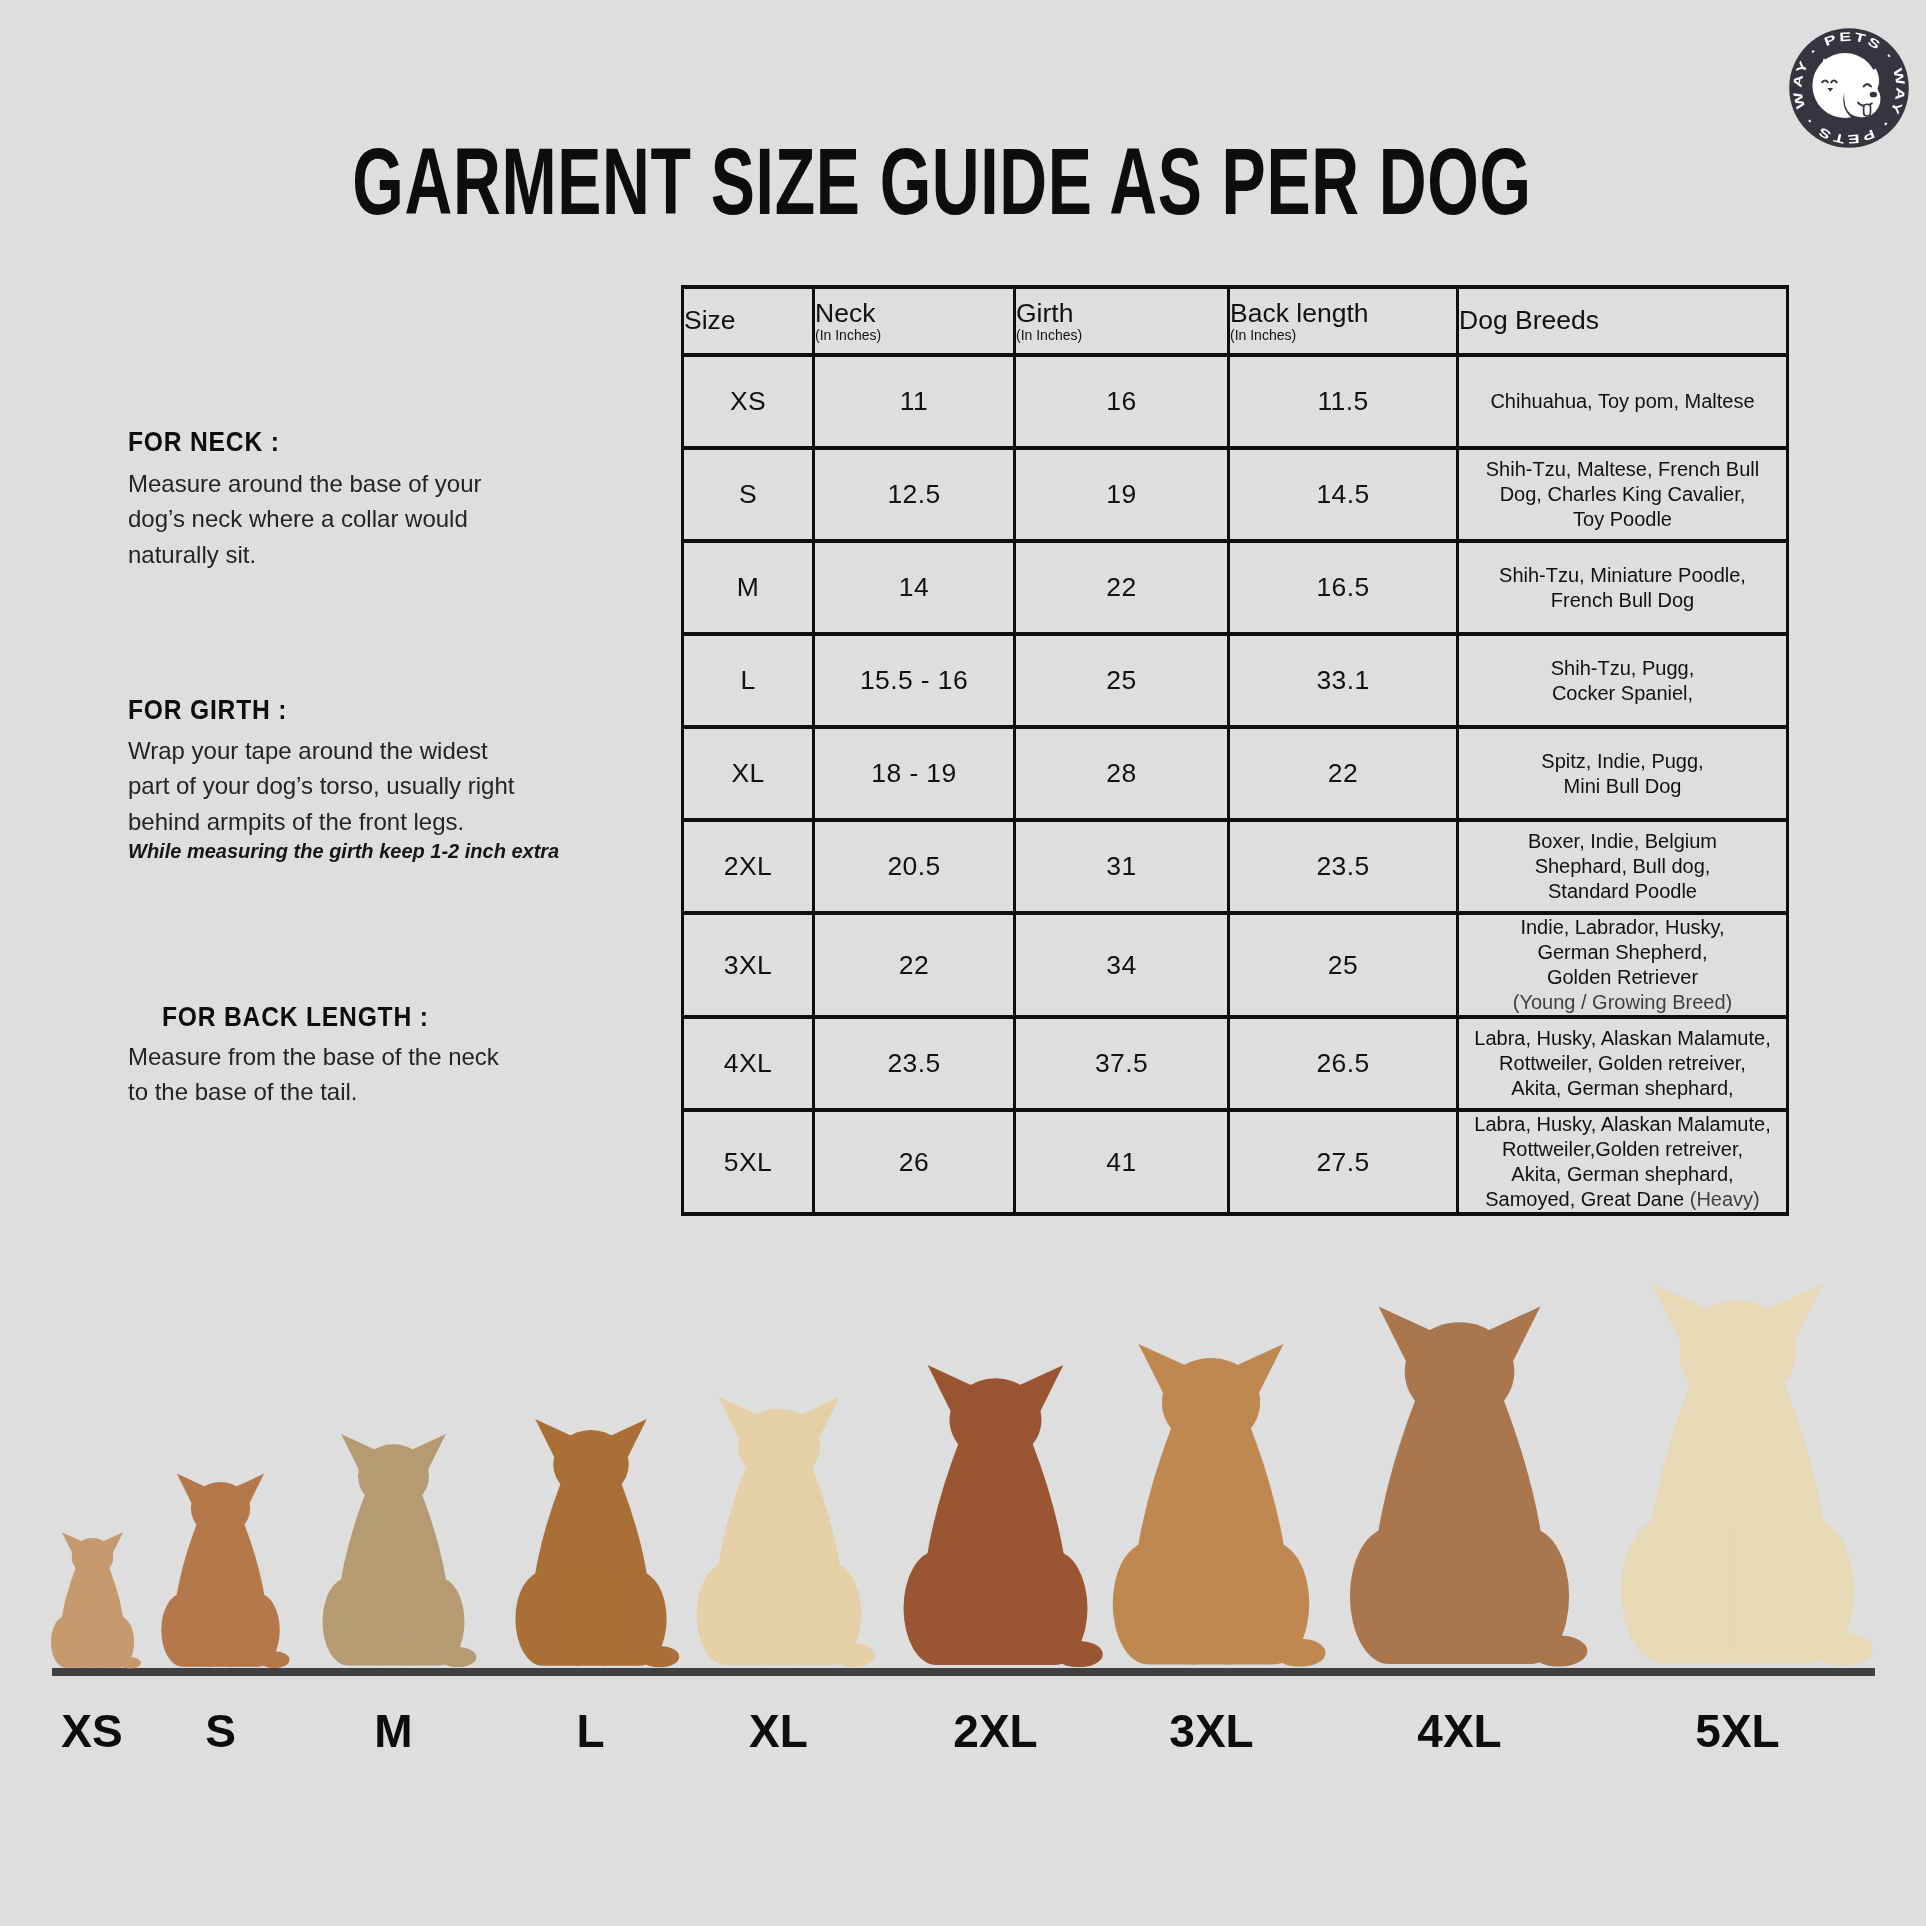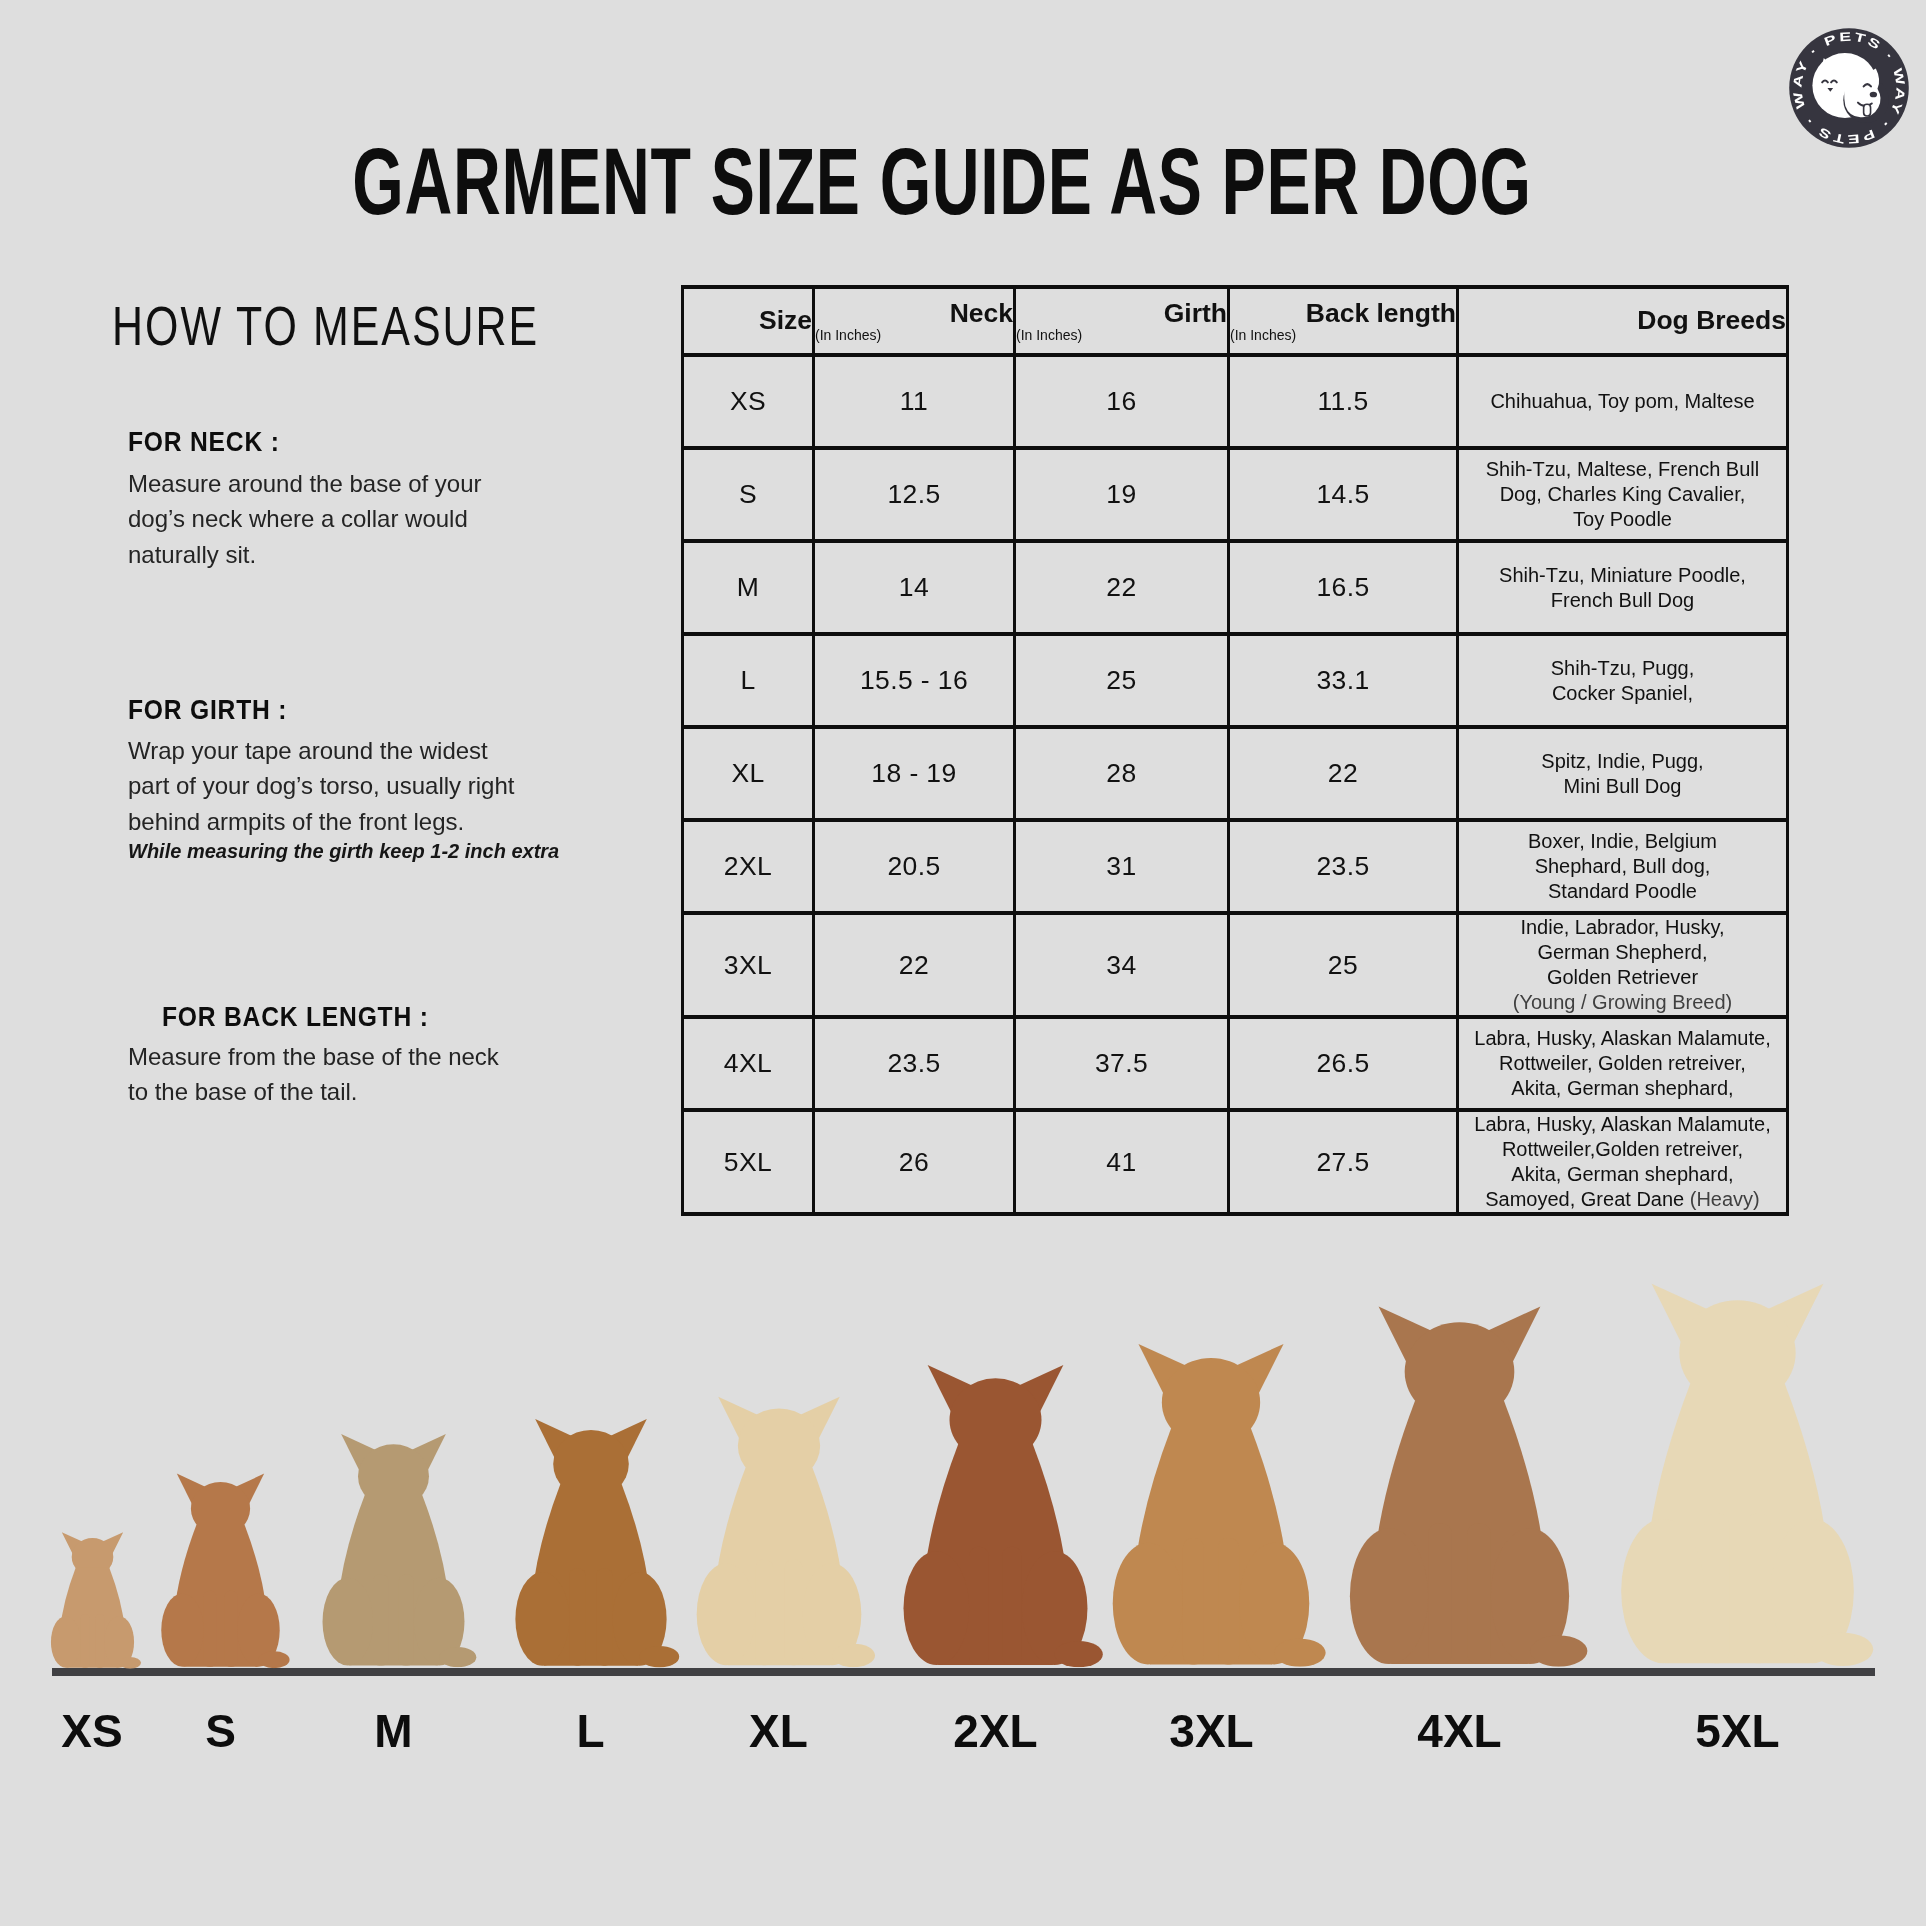--- a/index.html
+++ b/index.html
@@ -56,21 +56,21 @@
     border-collapse:collapse;table-layout:fixed;
     background:#dedede;
   }
   table.size-table th, table.size-table td{
     border:3px solid #0e0e0e;
     border-top-width:4.7px;border-bottom-width:4.7px;
     padding:0;vertical-align:middle;
   }
   table.size-table thead th{height:64px;}
   table.size-table tbody td{height:89px;}
-  .th-main{font-size:26.5px;font-weight:700;text-align:right;line-height:1.05;}
+  .th-main{font-size:26.5px;font-weight:400;text-align:left;line-height:1.05;}
   .th-sub{font-size:14px;font-weight:400;text-align:left;line-height:1.0;margin-top:0.9px;}
   td.num{font-size:26.5px;text-align:center;letter-spacing:0.4px;}
   td.breeds{
     font-size:20px;line-height:1.25;text-align:center;
     padding:7.7px 10.3px 7.7px 19.7px;white-space:pre-line;
   }
   td.breeds .red{color:#404040;}
 
   
   .ground{position:absolute;left:52px;top:1668px;width:1823px;height:8.1px;background:#404043;}
@@ -128,23 +128,20 @@
         <path d="M22,36 q16,16 34,2" stroke="#36353f" stroke-width="5" fill="none" stroke-linecap="round"></path>
         <rect x="36" y="40" width="17" height="29" rx="8" fill="#ffffff" stroke="#36353f" stroke-width="4"></rect>
       </g>
     </g>
   </svg>
 
   <div class="title-wrap">
     <span class="t">GARMENT SIZE GUIDE AS PER DOG</span>
   </div>
 
-  <div class="htm-heading">
-    <span class="t">HOW TO MEASURE</span>
-  </div>
 
   <div id="neck-title" class="sec-title">
     <span class="t">FOR NECK :</span>
   </div>
   <div id="neck-body" class="sec-body">Measure around the base of your
 dog’s neck where a collar would
 naturally sit.</div>
 
   <div id="girth-title" class="sec-title">
     <span class="t">FOR GIRTH :</span>

